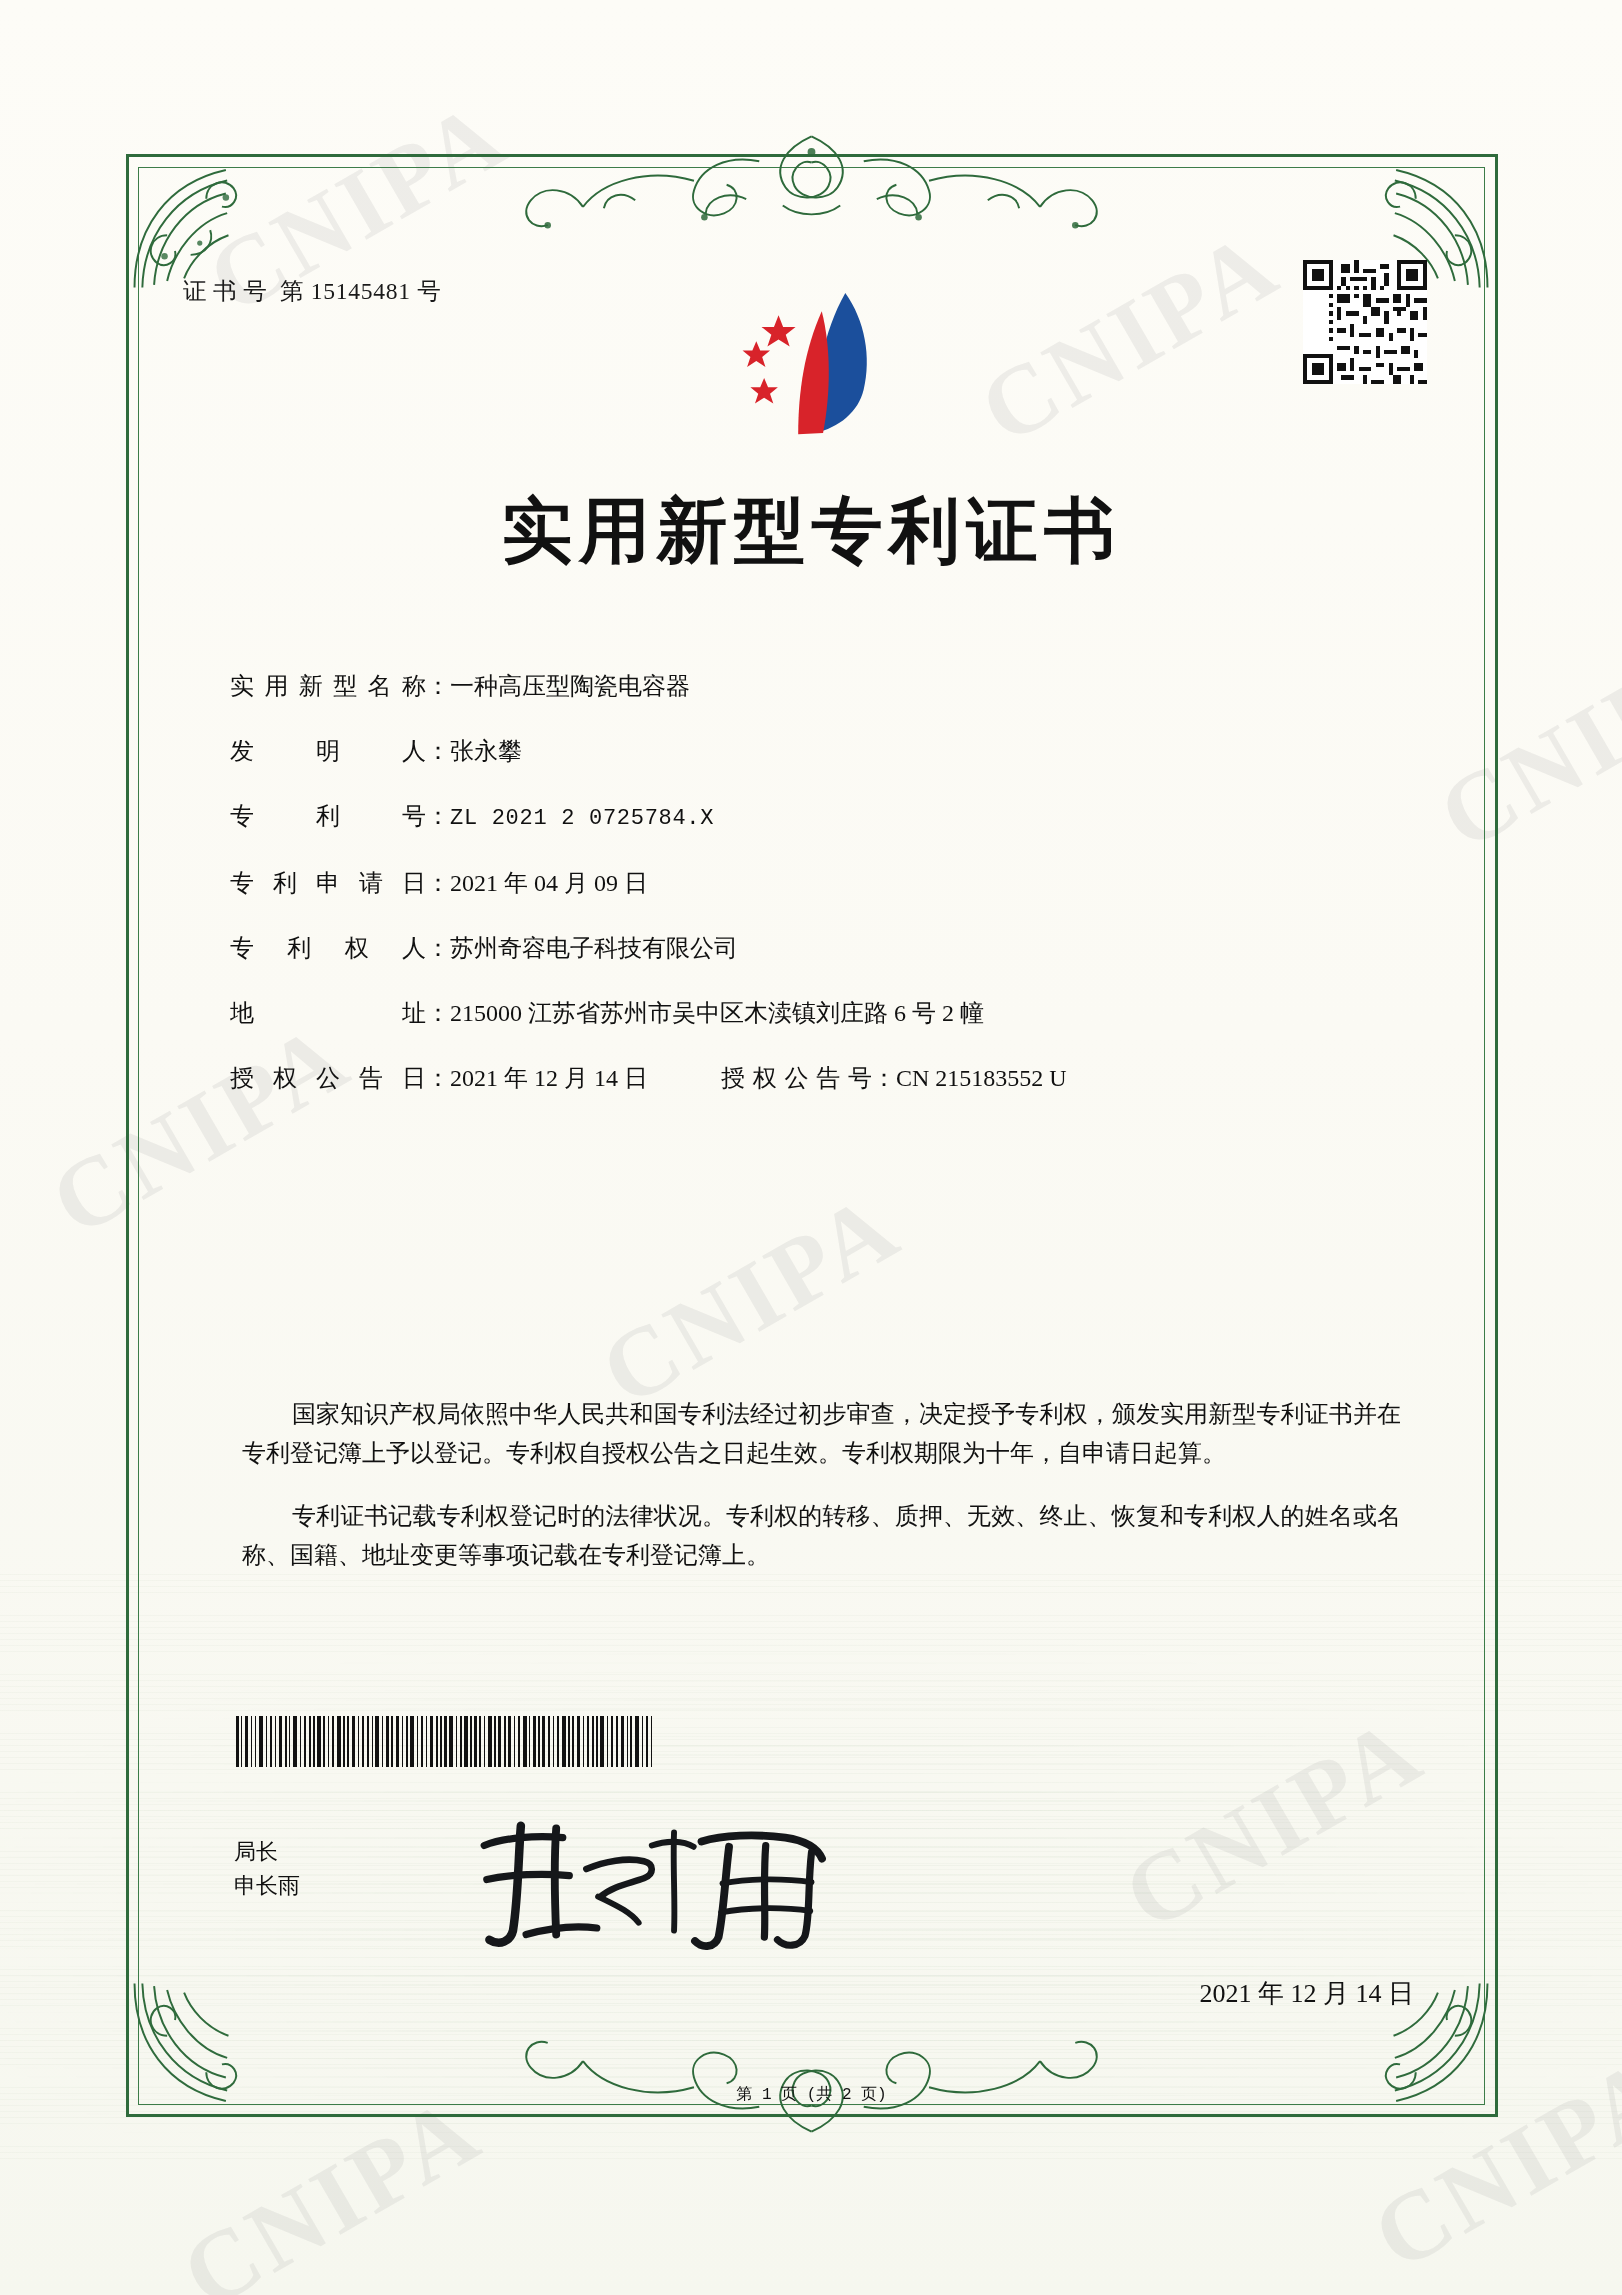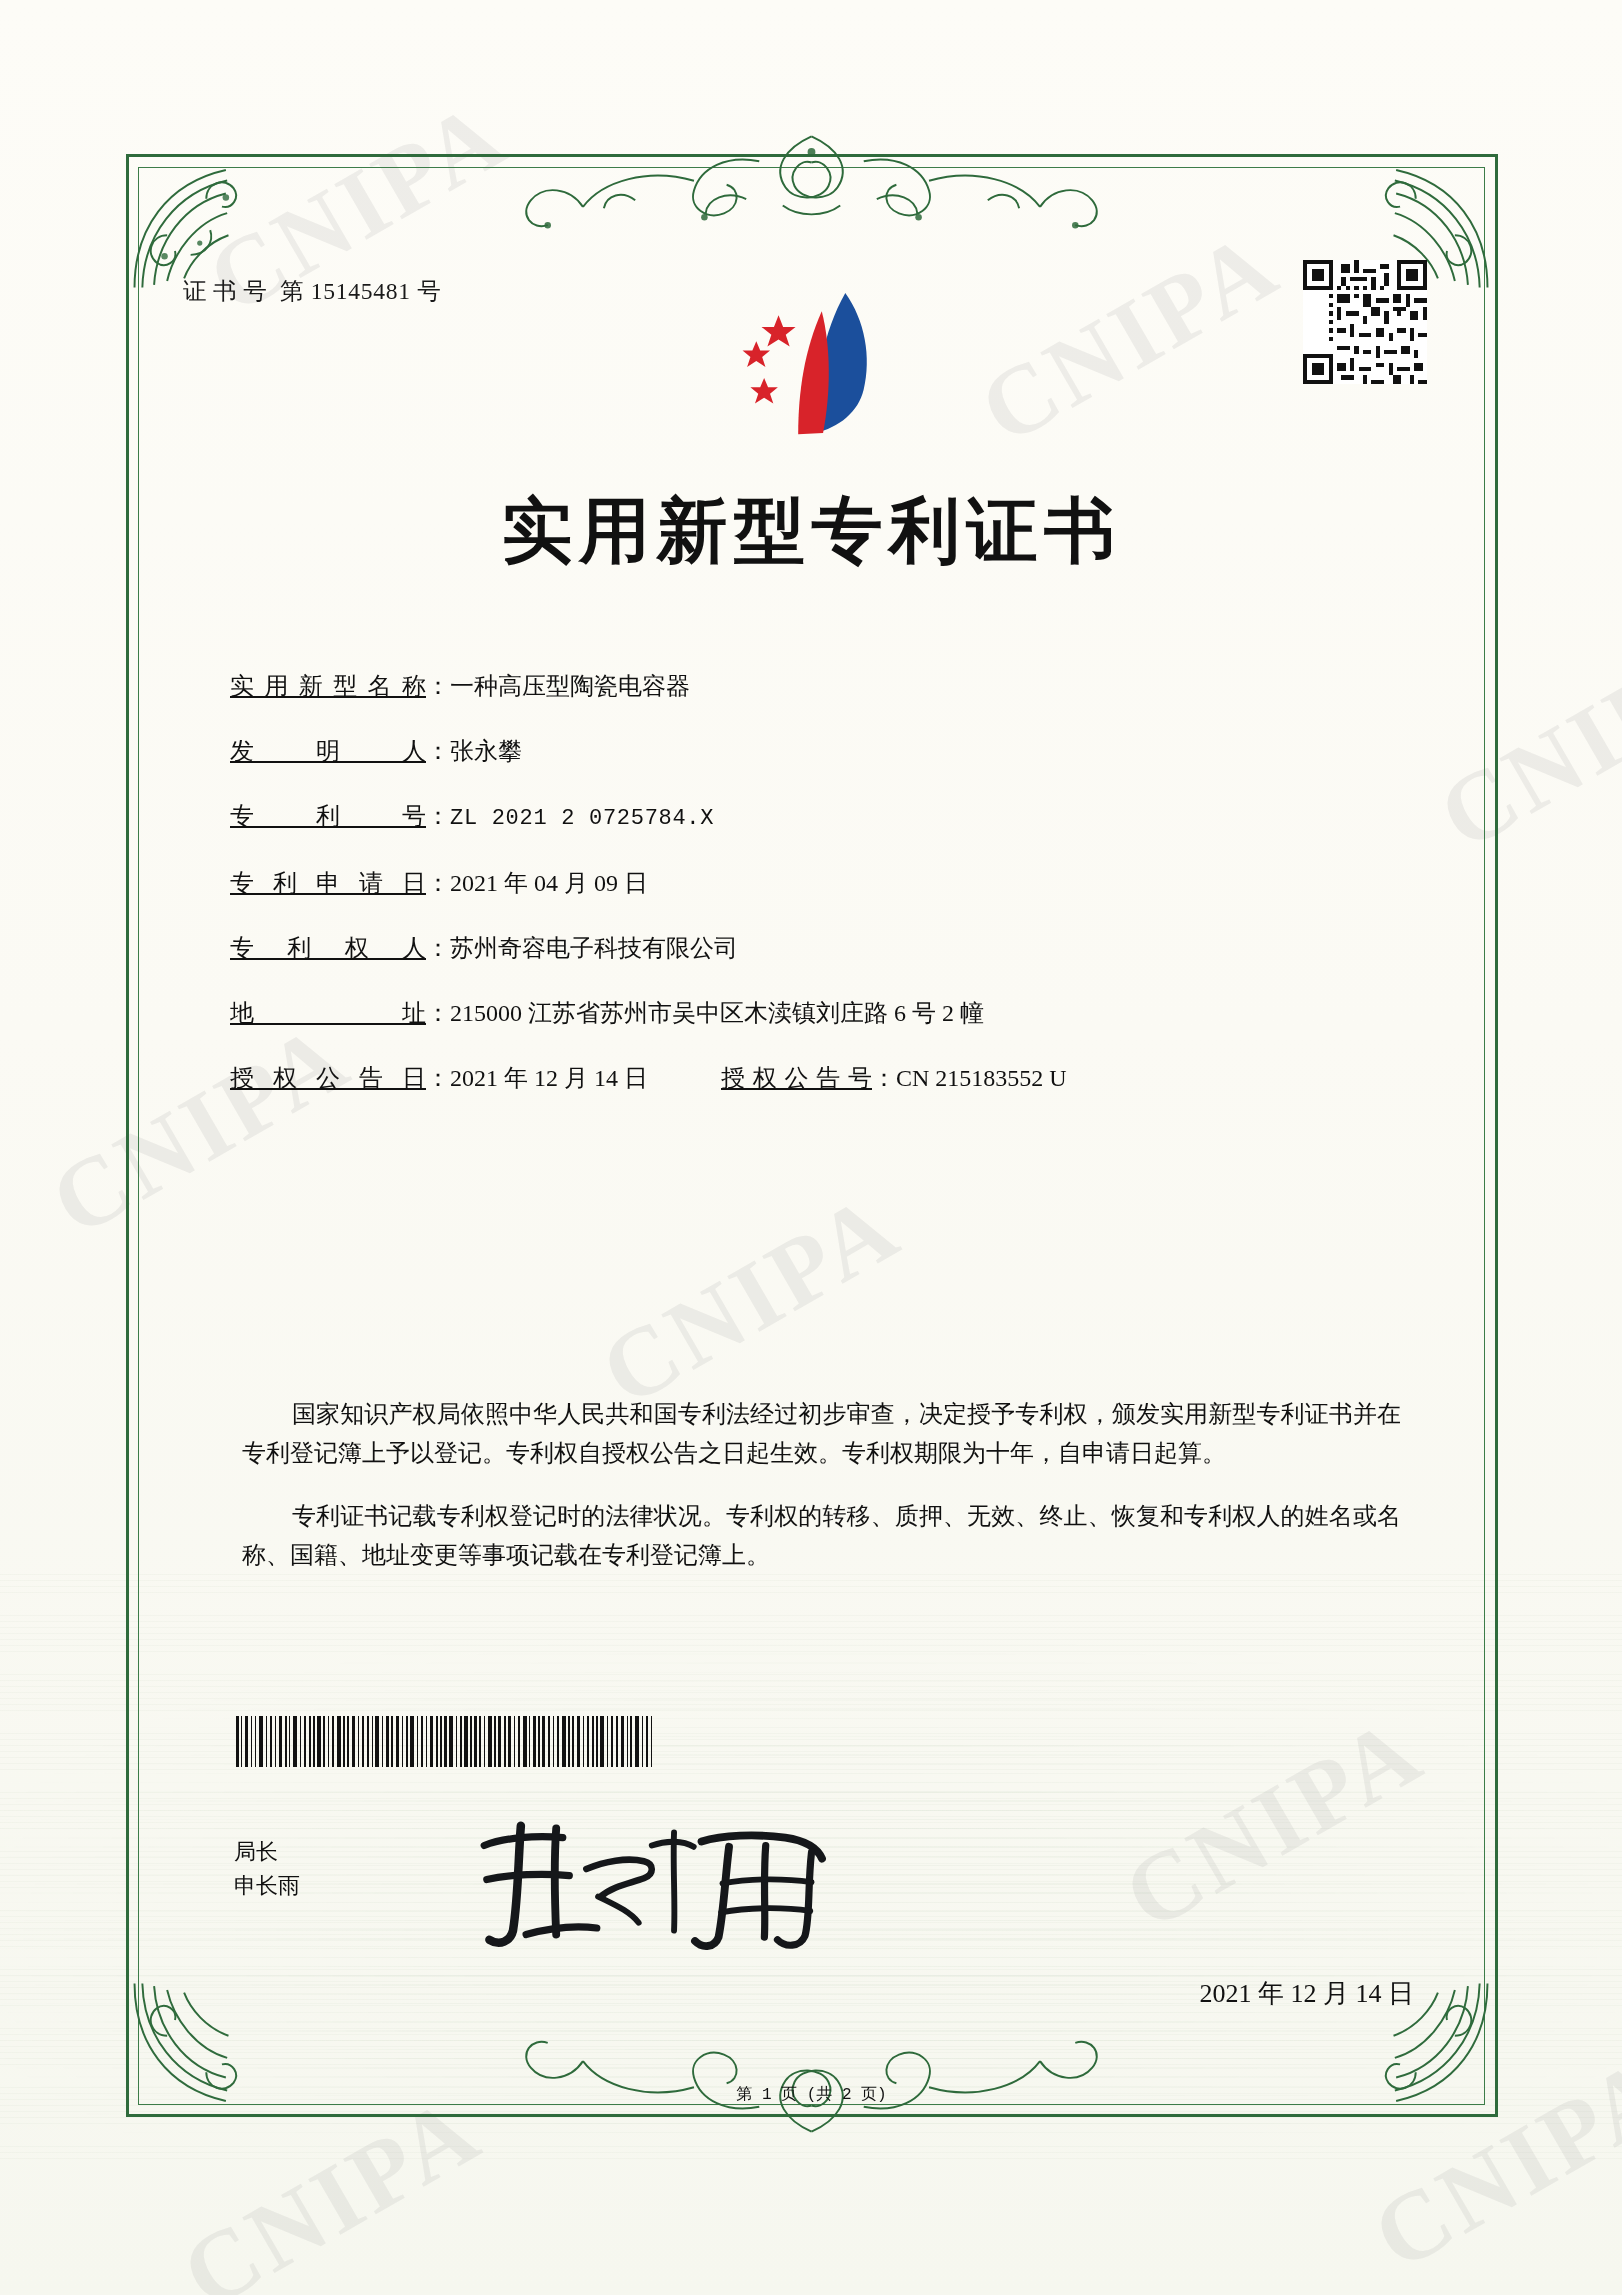--- a/index.html
+++ b/index.html
@@ -168,21 +168,20 @@
     line-height: 1.0;
     margin-bottom: 41px;
     white-space: nowrap;
     color: #111;
   }
   .field-label {
     display: inline-block;
     width: 196px;
     text-align: justify;
     text-align-last: justify;
-    text-decoration: underline;
   }
   .field-value { display: inline-block; }
   .field-value.mono {
     font-family: "Liberation Mono", "DejaVu Sans Mono", monospace;
     font-size: 22px;
     letter-spacing: 0.7px;
   }
   .inline-second {
     display: inline-block;
     margin-left: 73px;

